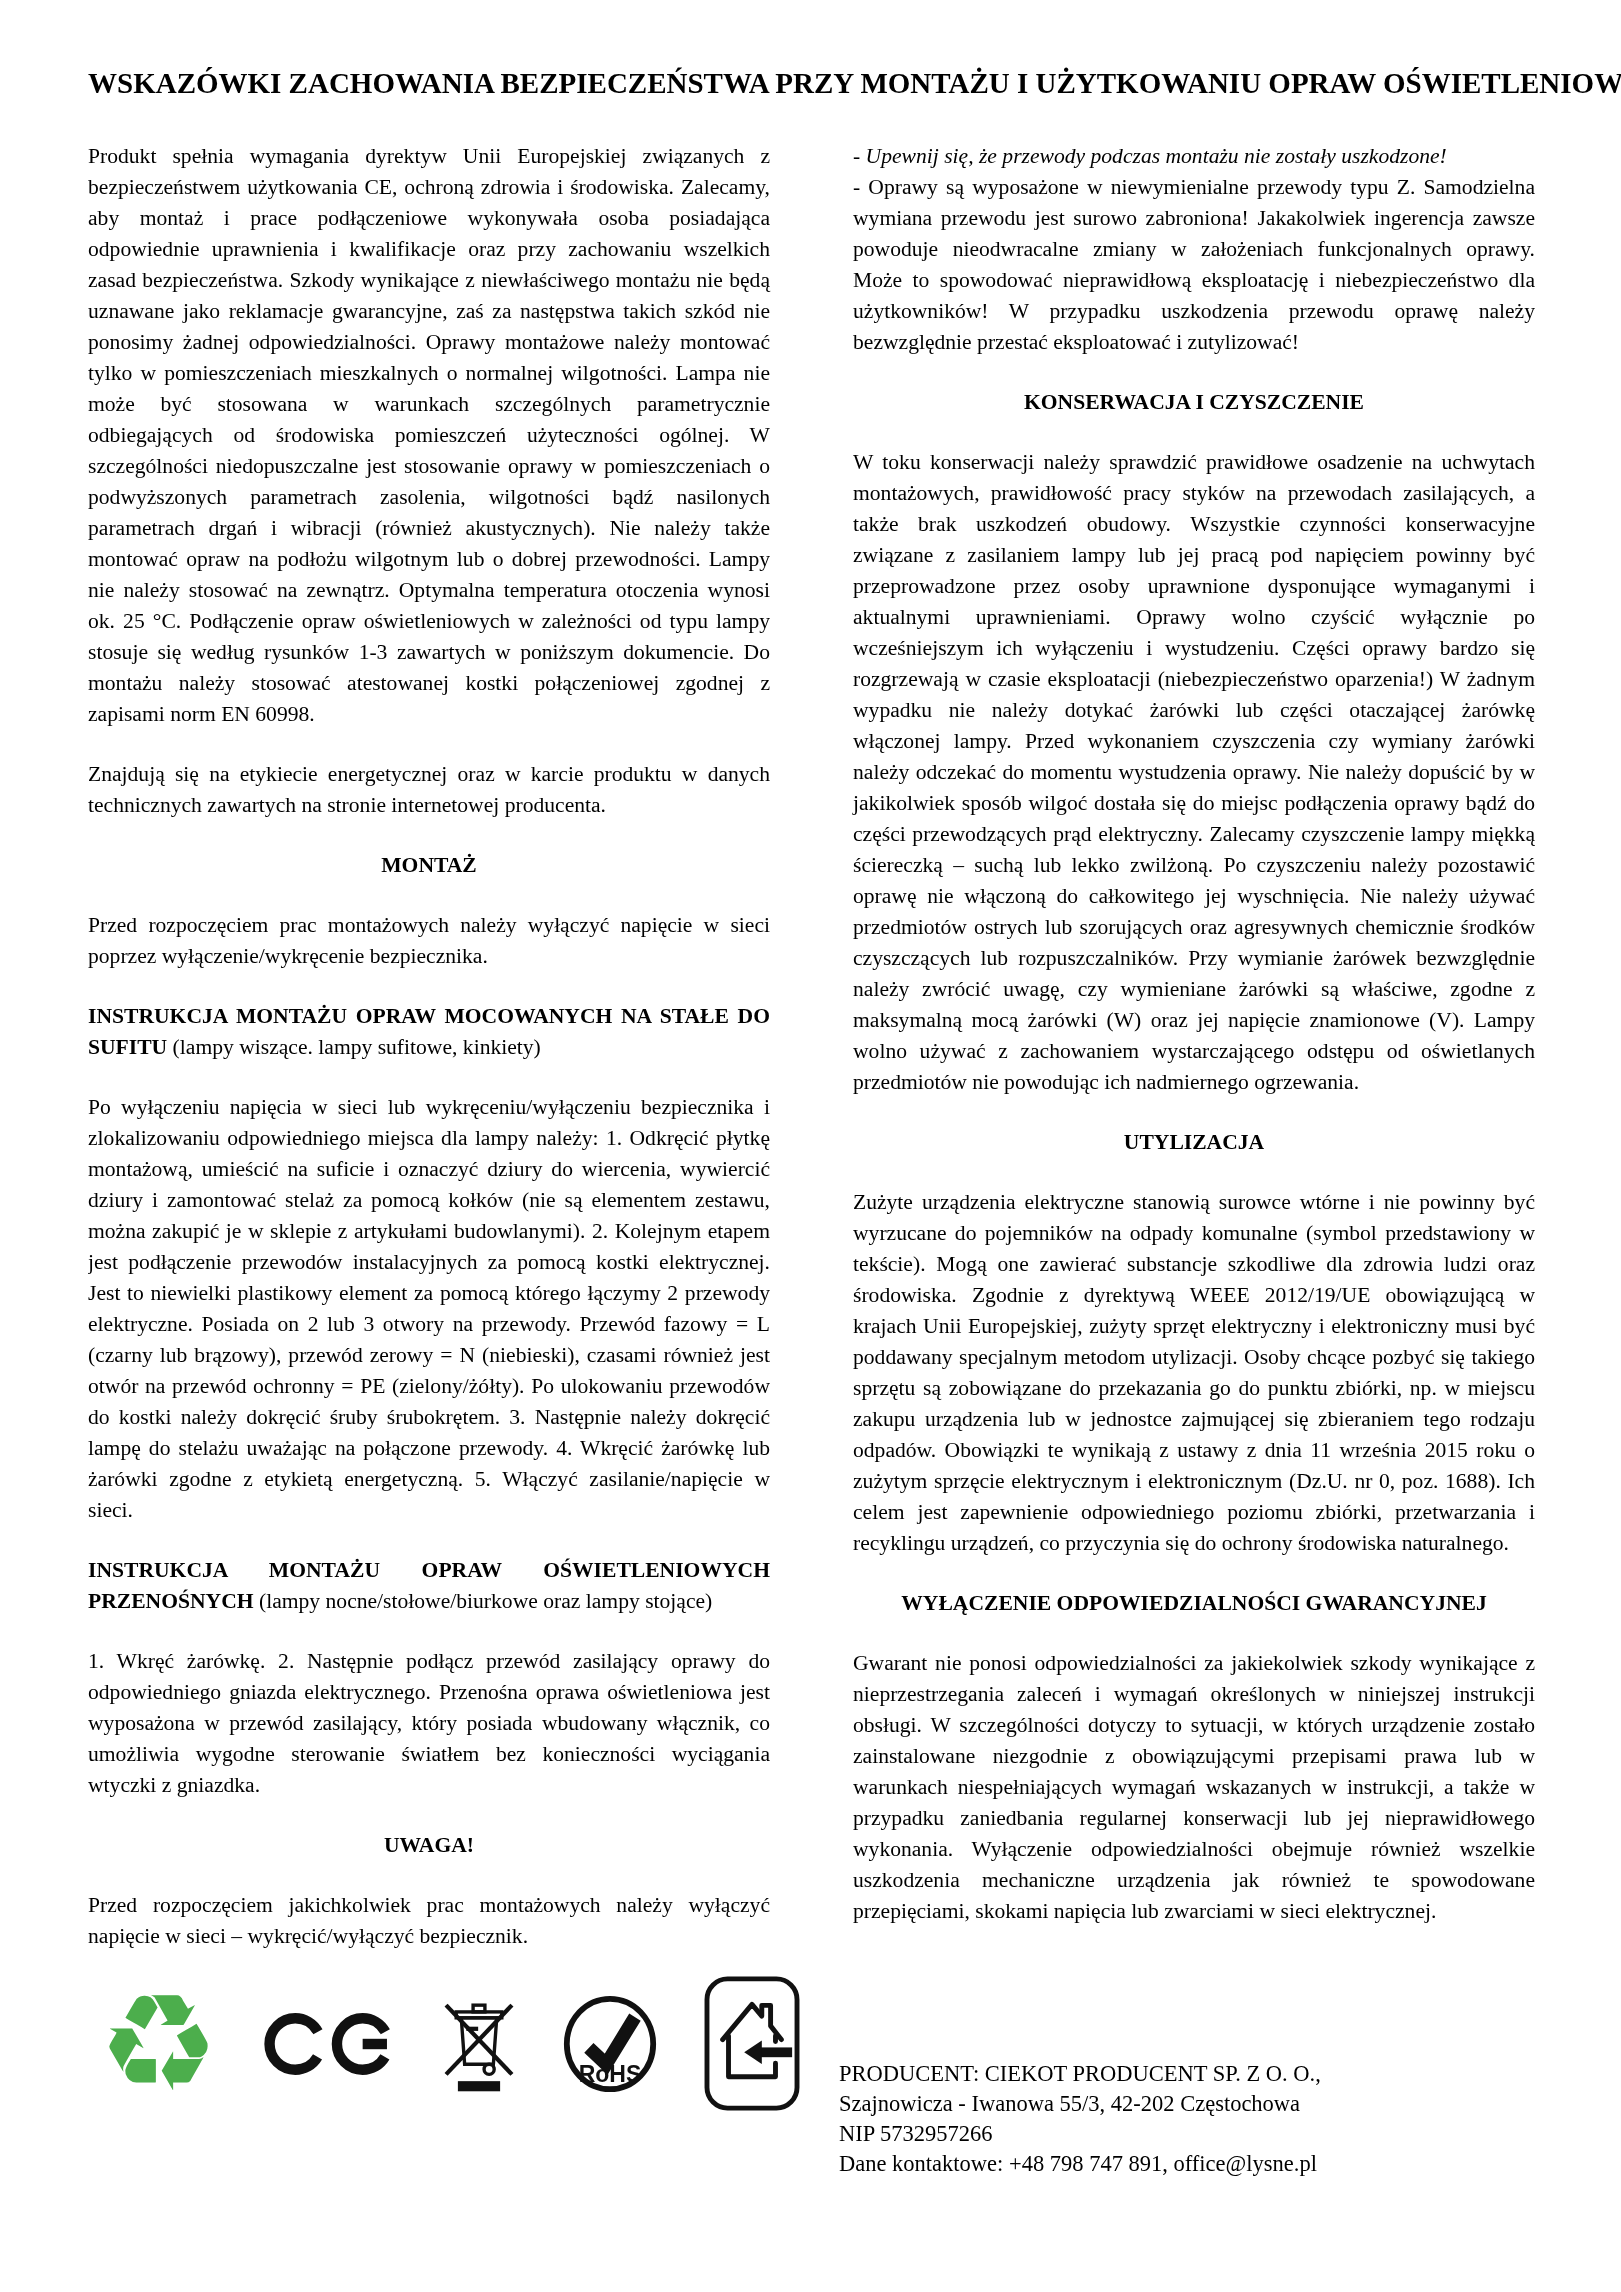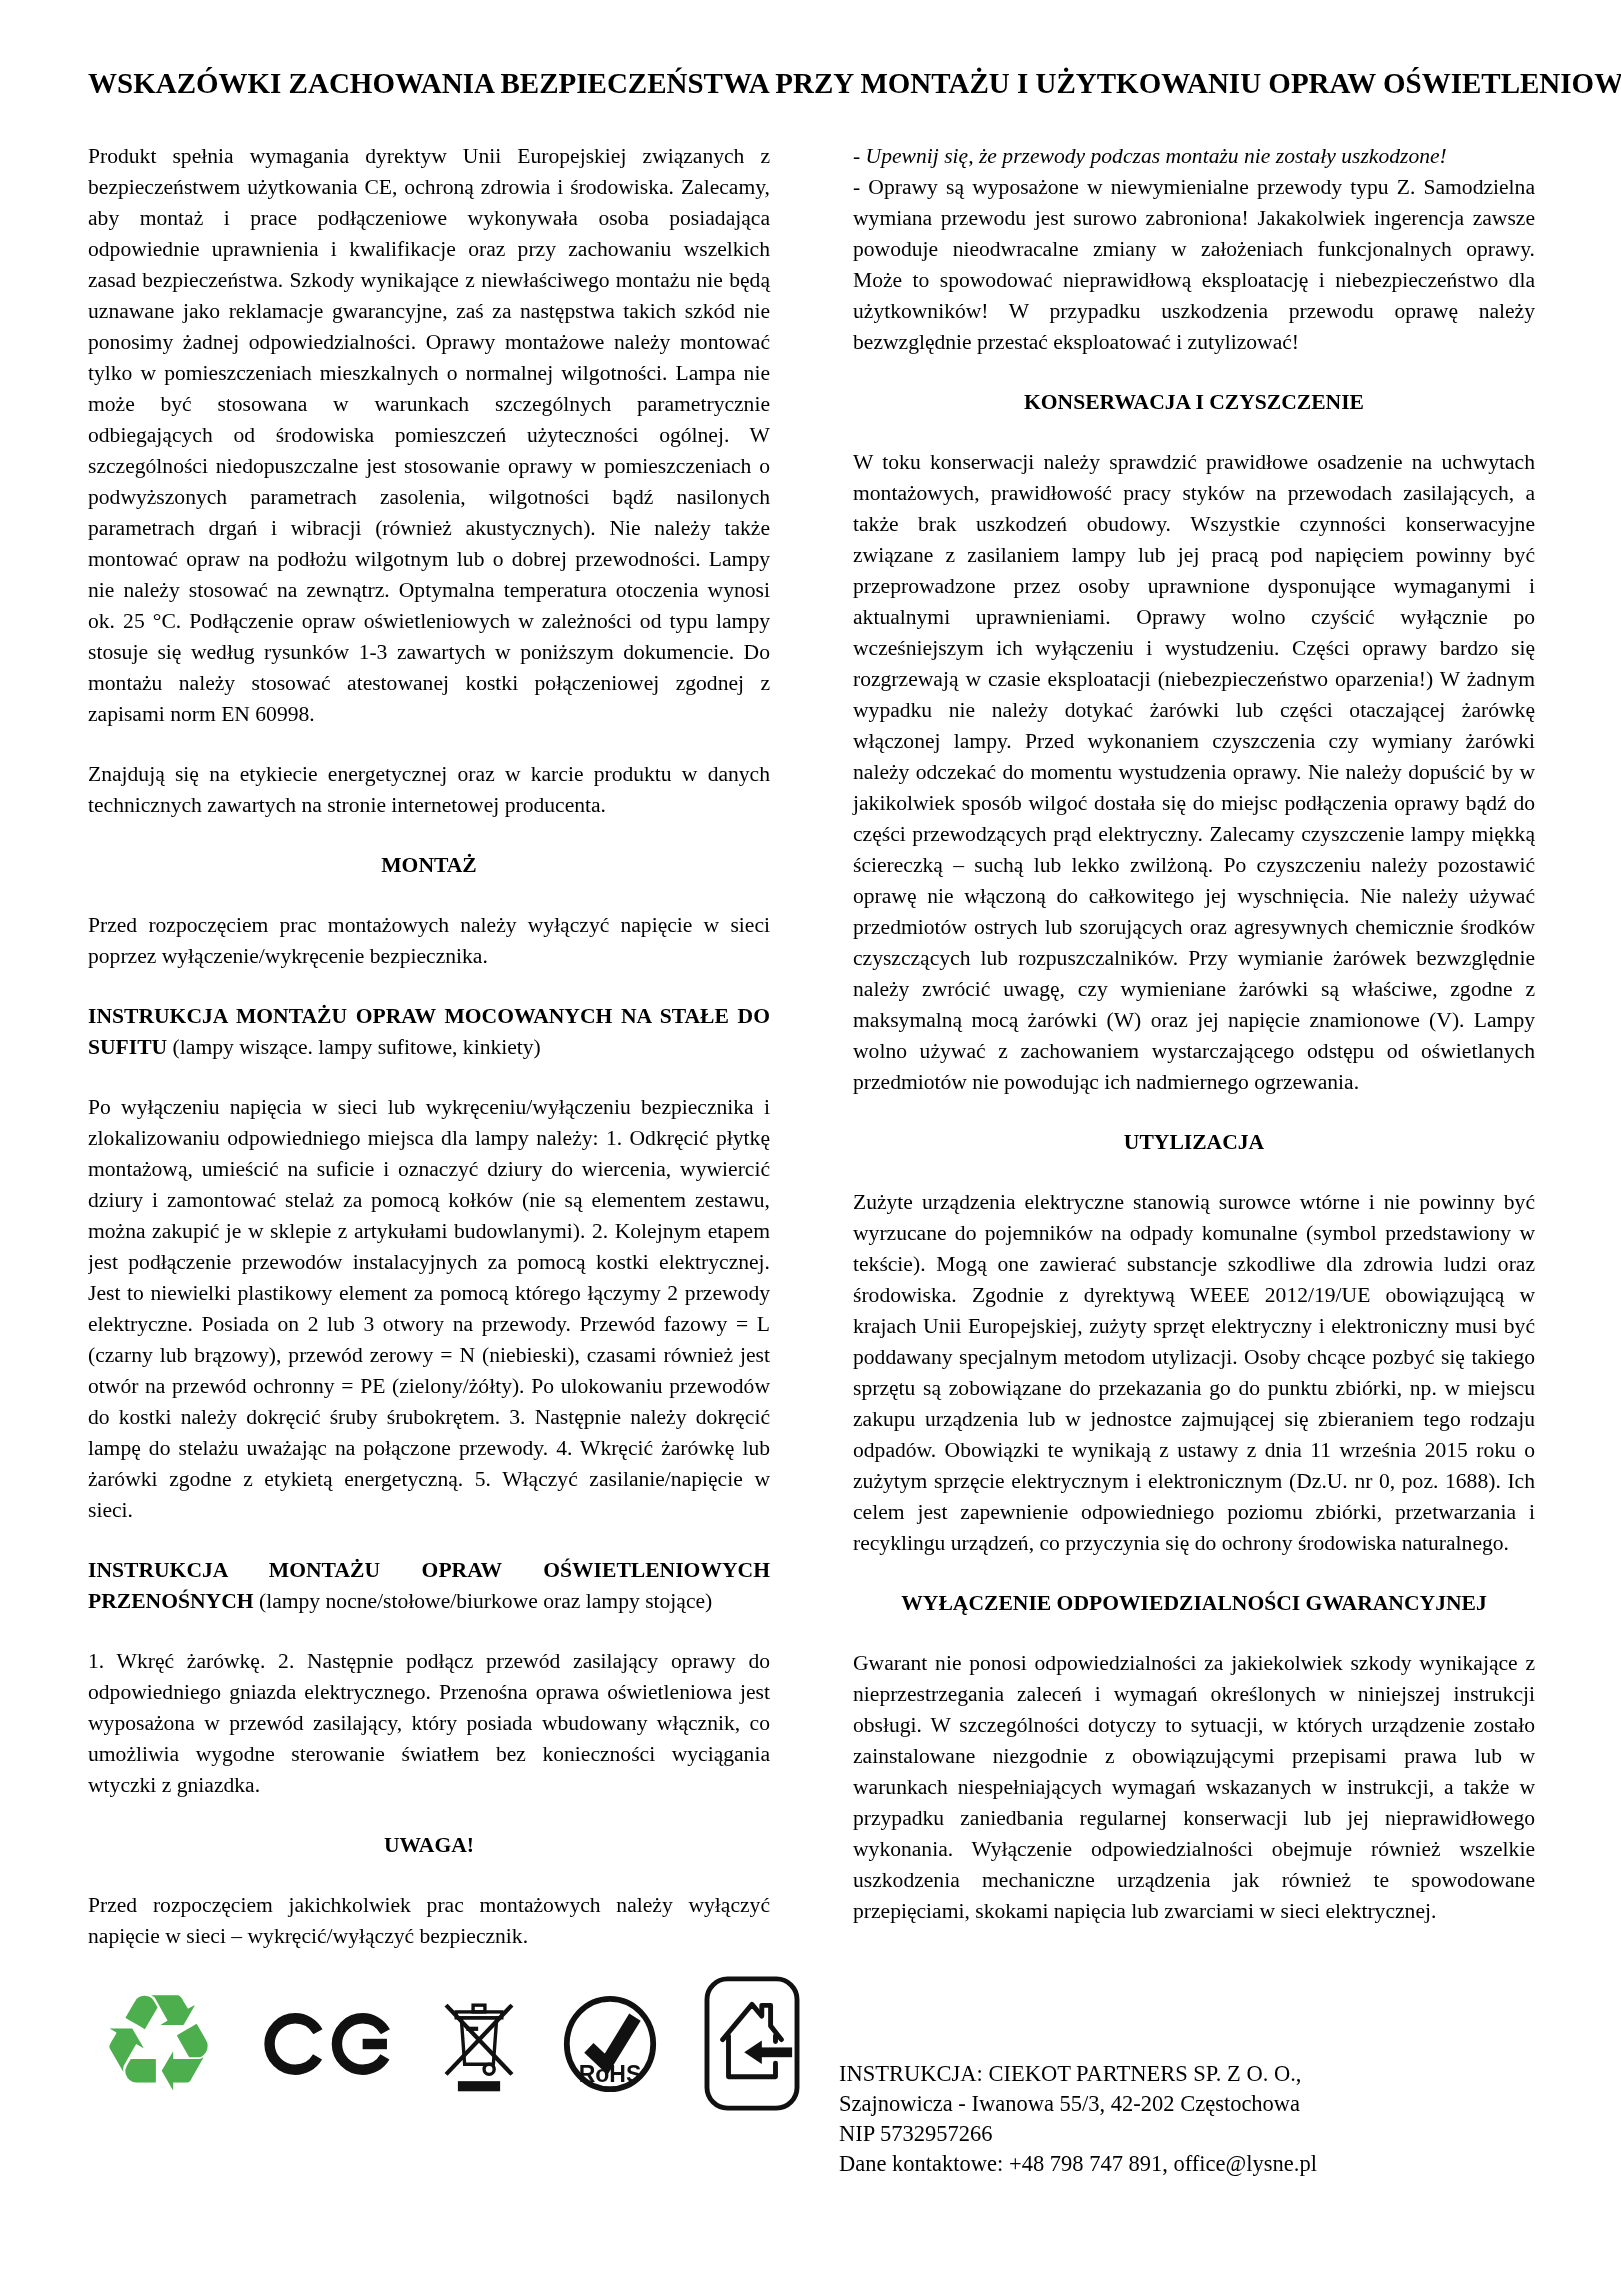--- a/index.html
+++ b/index.html
@@ -151,21 +151,21 @@
           <rect x="4" y="4" width="92" height="132" rx="21" fill="none" stroke="#111" stroke-width="5"></rect>
           <path d="M26,62 L26,104 L74,104 L74,90 M74,68 L74,62 M20,66 L50,30 L60,42 L60,31 L69,31 L69,52 L80,66" fill="none" stroke="#111" stroke-width="5" stroke-linejoin="round" stroke-linecap="round"></path>
           <rect x="58" y="74" width="33" height="10" fill="#111"></rect>
           <polygon points="42,79 60,67 60,91" fill="#111"></polygon>
         </svg>
       </span>
 
     </div>
 
     <div class="producer">
-      <div>INSTRUKCJA: CIEKOT PARTNERS SP. Z O. O.,</div>
+      <div>PRODUCENT: CIEKOT PRODUCENT SP. Z O. O.,</div>
       <div>Szajnowicza - Iwanowa 55/3, 42-202 Częstochowa</div>
       <div>NIP 5732957266</div>
       <div>Dane kontaktowe: +48 798 747 891, office@lysne.pl</div>
     </div>
 
   </div>
 
 </div>
 
 

